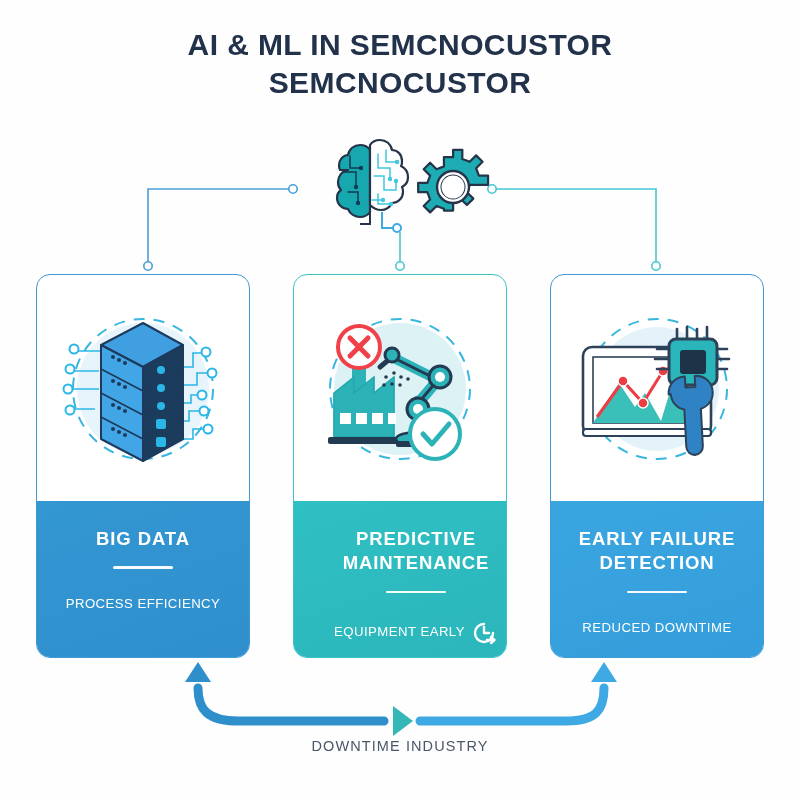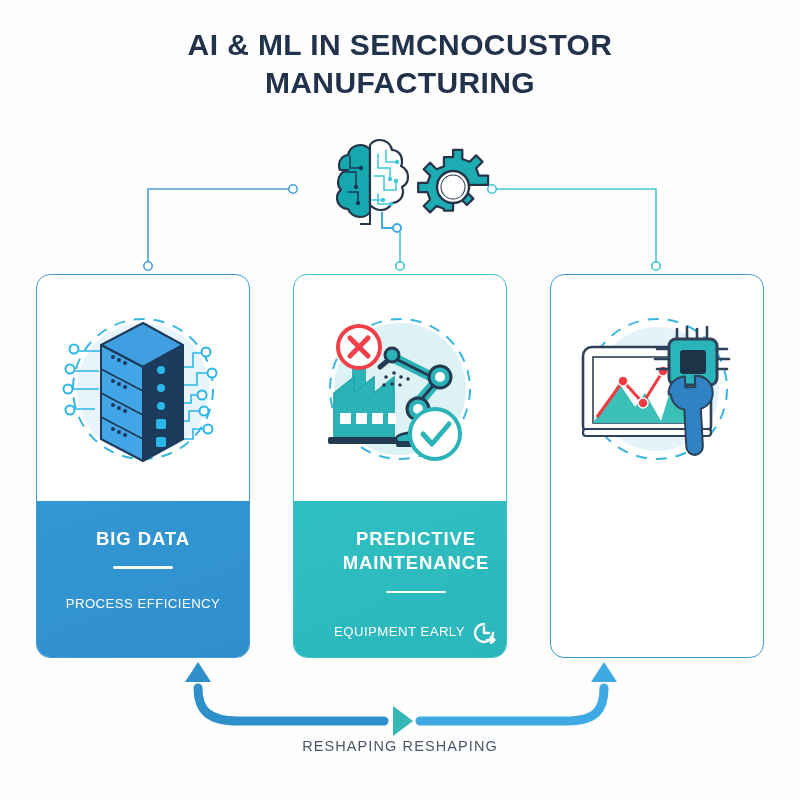--- a/index.html
+++ b/index.html
@@ -148,21 +148,21 @@
     color: #4a5768;
   }
 </style>
 </head>
 <body>
 
 <div id="stage">
 
   <div class="title">
     <span>AI &amp; ML IN SEMCNOCUSTOR</span>
-    <span class="l2">MANUFACTURING</span>
+    <span class="l2">SEMCNOCUSTOR</span>
   </div>
 
   <svg class="connectors" viewBox="0 0 800 800">
 
     <path d="M293 189 H148 V265" fill="none" stroke="#4a9ed8" stroke-width="1.6"></path>
     <circle cx="293" cy="189" r="4.2" fill="#ffffff" stroke="#4a9ed8" stroke-width="1.6"></circle>
     <circle cx="148" cy="266" r="4.2" fill="#ffffff" stroke="#4a9ed8" stroke-width="1.6"></circle>
 
     <path d="M492 189 H656 V265" fill="none" stroke="#45c6d2" stroke-width="1.6"></path>
     <circle cx="492" cy="189" r="4.2" fill="#ffffff" stroke="#45c6d2" stroke-width="1.6"></circle>
@@ -413,32 +413,42 @@
           </g>
           <rect x="112" y="50" width="48" height="46" rx="7" fill="#2ab5bb" stroke="#2d4258" stroke-width="3"></rect>
           <rect x="123" y="61" width="26" height="24" rx="3" fill="#1d3348"></rect>
         </g>
 
         <g transform="translate(112,112) rotate(42)">
           <path d="M0 0 c-9 -9 -9 -22 0 -31 l10 10 9 -9 -10 -10 c9 -9 22 -9 31 0 7 7 8 18 3 26 l34 34 c4 4 4 11 0 15 -4 4 -11 4 -15 0 l-34 -34 c-8 5 -19 4 -26 -3z" fill="#2f82c4" stroke="#2d4258" stroke-width="2.6" stroke-linejoin="round" transform="scale(0.78) translate(-6,-6)"></path>
         </g>
       </svg>
     </div>
+    <div class="card-footer">
+      <div class="card-title">
+        <div>EARLY FAILURE</div>
+        <div>DETECTION</div>
+      </div>
+      <div class="divider"></div>
+      <div class="card-sub">
+        <span>REDUCED DOWNTIME</span>
+      </div>
+    </div>
   </div>
 
   <div class="bottom-loop">
     <svg width="800" height="120" viewBox="0 0 800 120">
 
       <path d="M384 81 H238 C208 81 198 70 198 48" fill="none" stroke="#2e8fcb" stroke-width="9" stroke-linecap="round"></path>
       <path d="M198 22 l13 20 h-26 z" fill="#2e8fcb"></path>
 
       <path d="M420 81 H566 C596 81 604 70 604 48" fill="none" stroke="#3fa9e4" stroke-width="9" stroke-linecap="round"></path>
       <path d="M604 22 l13 20 h-26 z" fill="#3fa9e4"></path>
 
       <g>
         <path d="M393 66 l20 15 -20 15 z" fill="#35b7b8"></path>
       </g>
     </svg>
   </div>
 
-  <div class="reshaping">RESHAPING RESHAPING</div>
+  <div class="reshaping">DOWNTIME INDUSTRY</div>
 
 </div>
 
 </body></html>

